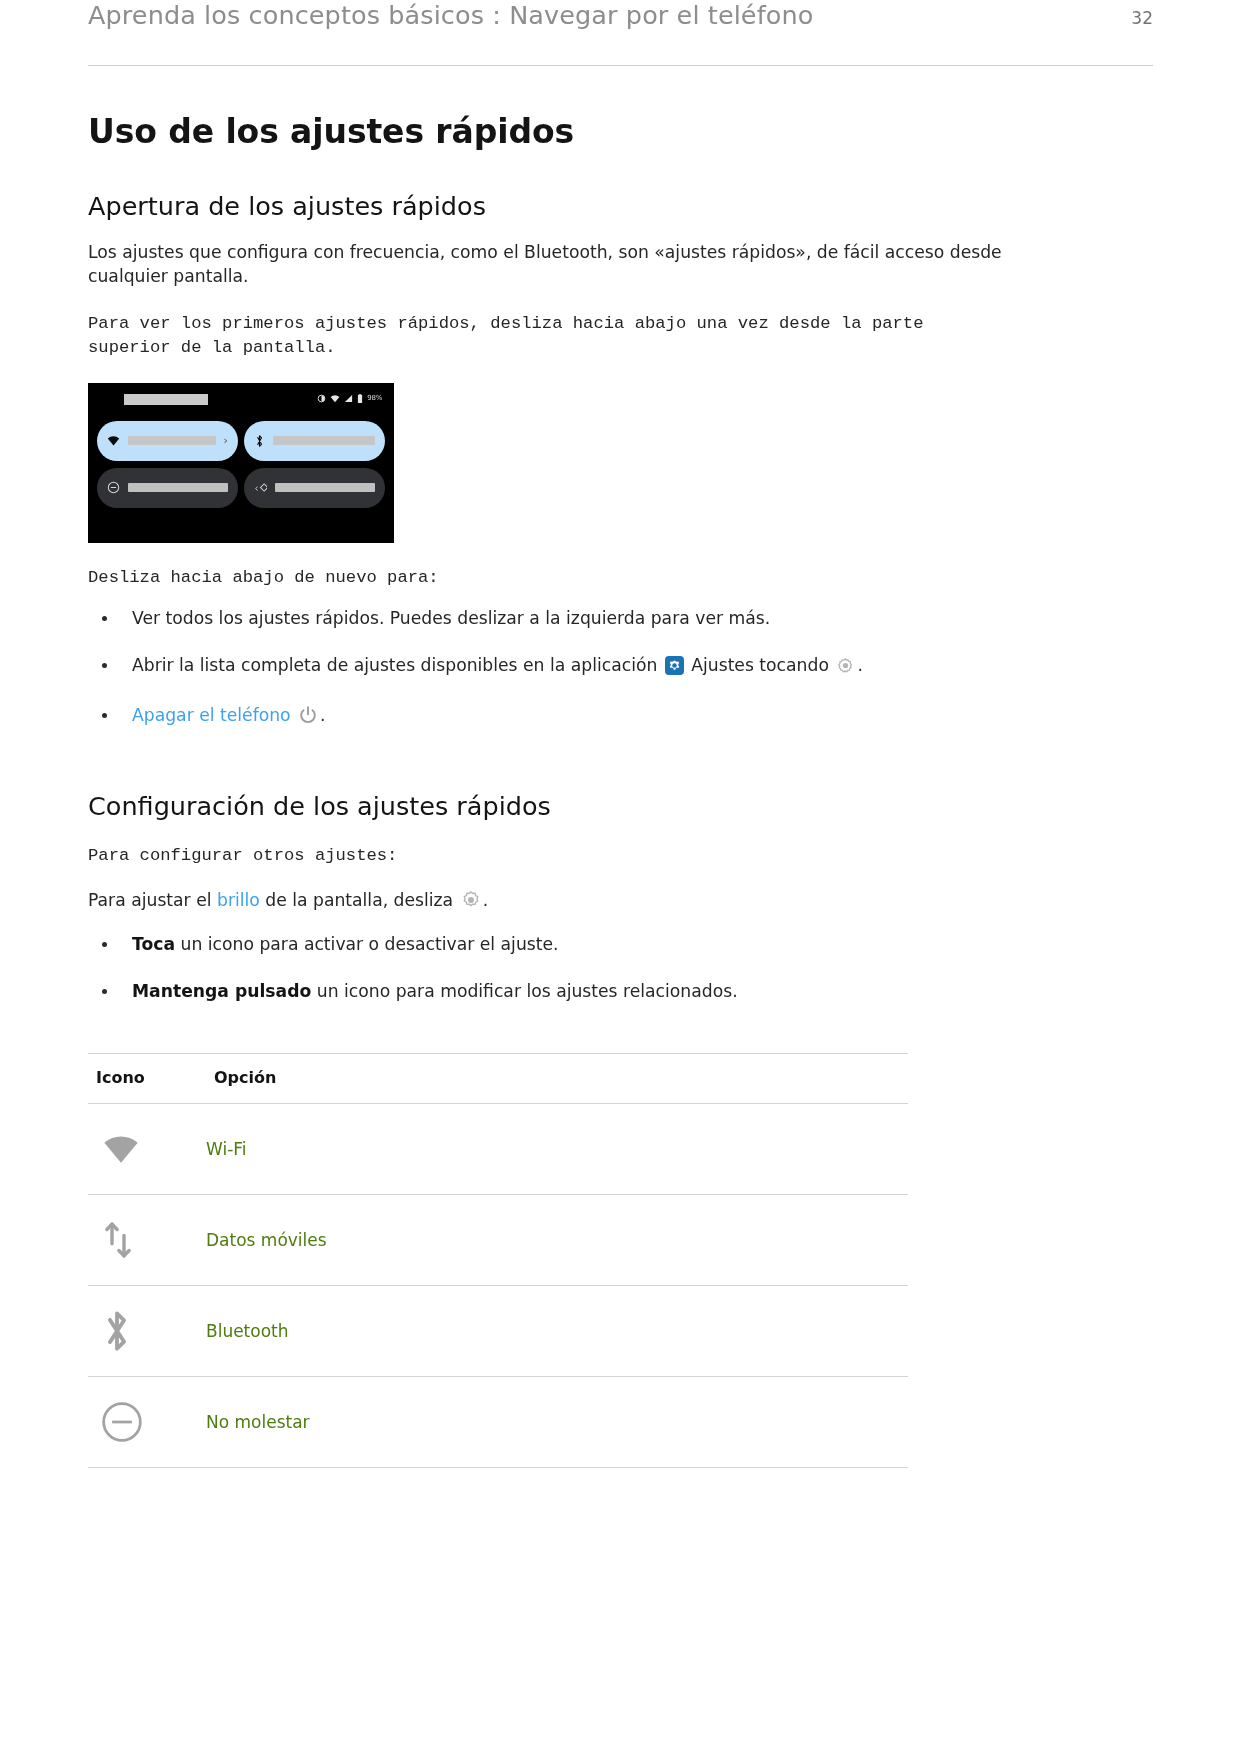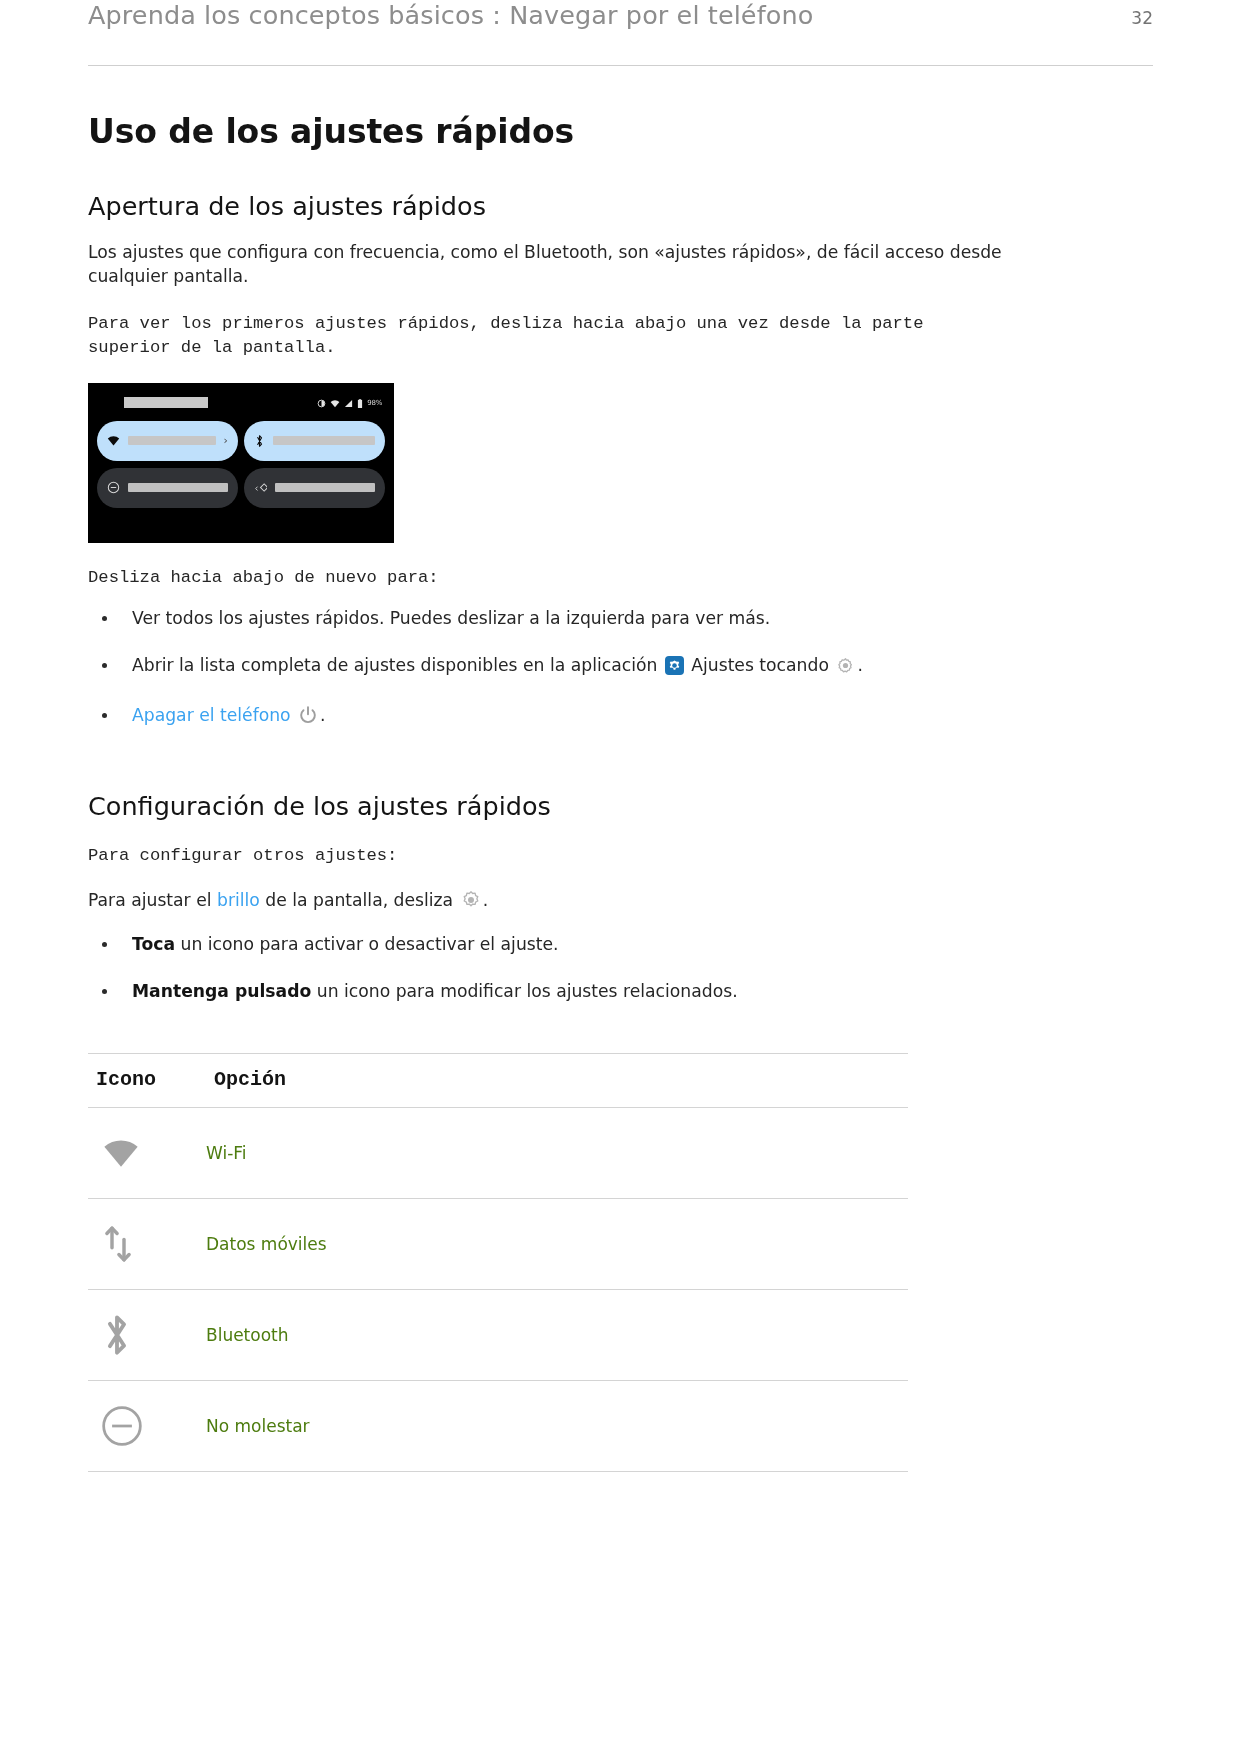--- a/index.html
+++ b/index.html
@@ -75,21 +75,21 @@
     background: #000000;
     margin-top: 22px;
     position: relative;
     overflow: hidden;
   }
   .ps-statusbar {
     position: absolute;
     top: 11px; left: 0; right: 0;
     height: 14px;
     display: flex;
-    align-items: flex-end;
+    align-items: flex-start;
     justify-content: space-between;
     padding: 0 12px;
     box-sizing: border-box;
   }
   .ps-clockbar {
     width: 84px; height: 11px;
     background: #c9c9c9;
     margin-left: 24px;
   }
   .ps-sysicons {
@@ -167,26 +167,25 @@
 
   
   table.opts {
     margin-top: 50px;
     border-collapse: collapse;
     width: 820px;
     table-layout: fixed;
   }
   table.opts thead th {
     text-align: left;
-    font-size: 20px;
+    font-size: 16px;
     font-weight: 700;
     color: #141414;
     padding: 14px 0 16px 0;
     border-top: 1px solid #d4d4d4;
-    font-family: Liberation Mono, monospace;
   }
   table.opts thead th.c-ico { width: 110px; padding-left: 8px; }
   table.opts thead th.c-opt { padding-left: 8px; }
   table.opts tbody td {
     border-top: 1px solid #d4d4d4;
     padding: 22px 0;
     vertical-align: middle;
     font-size: 17px;
   }
   table.opts tbody tr:last-child td { border-bottom: 1px solid #d4d4d4; }

